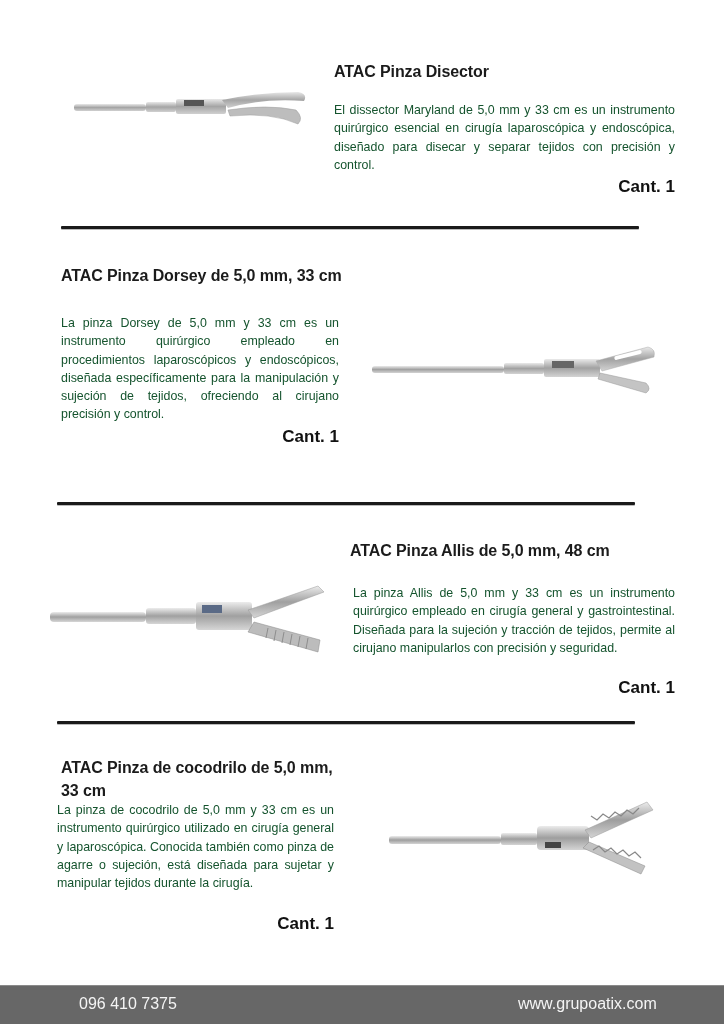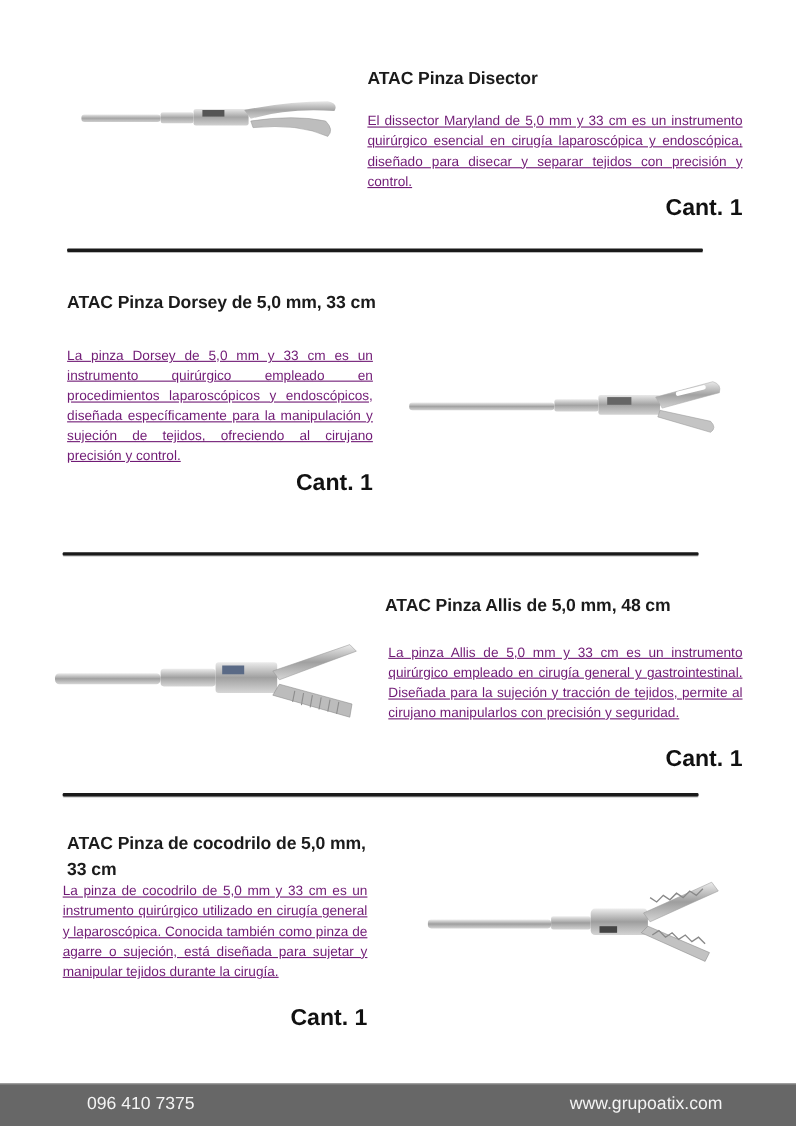--- a/index.html
+++ b/index.html
@@ -1,21 +1,21 @@
 <!DOCTYPE html>
 <html><head>
 <meta charset="utf-8">
 <style>
   * { margin: 0; padding: 0; box-sizing: border-box; }
   html, body { width: 724px; height: 1024px; background: #ffffff; overflow: hidden; }
   body { position: relative; font-family: "Liberation Sans", "DejaVu Sans", sans-serif; color: #1a1a1a; }
   .abs { position: absolute; }
   .title { font-weight: bold; font-size: 16px; color: #1b1b1b; letter-spacing: -0.1px; }
-  .desc { font-size: 12.4px; line-height: 18.3px; text-align: justify; color: #701a75; text-align-last: left; text-decoration: underline; }
-  .qty { font-weight: bold; font-size: 21px; color: #111; text-align: right; }
+  .desc { font-size: 12.4px; line-height: 18.3px; text-align: justify; color: #14532d; text-align-last: left; }
+  .qty { font-weight: bold; font-size: 17px; color: #111; text-align: right; }
   .divider { height: 3px; background: #1a1a1a; border-radius: 1px; box-shadow: 0 1px 0 #bbb; }
   .footer { left: 0; top: 985px; width: 724px; height: 47px; background: #676767; border-top: 1px solid #8a8a8a; }
   .footer span { position: absolute; top: 9px; font-size: 16px; color: #f4f4f4; }
   svg { display: block; }
 </style>
 </head>
 <body>
 
 <div class="abs" style="left:72px;top:84px;width:240px;height:50px;">
   <svg width="240" height="50" viewBox="0 0 240 50">

